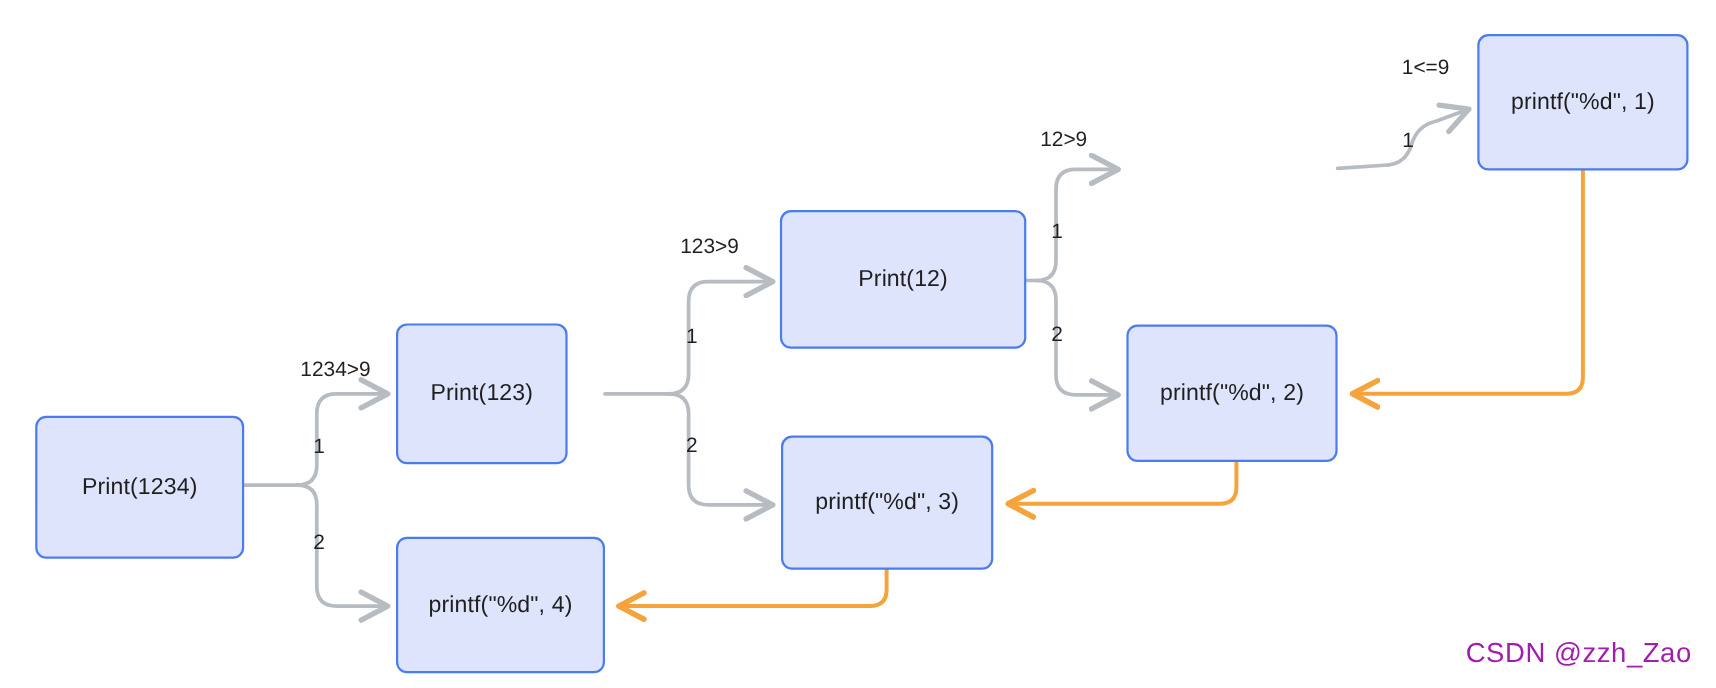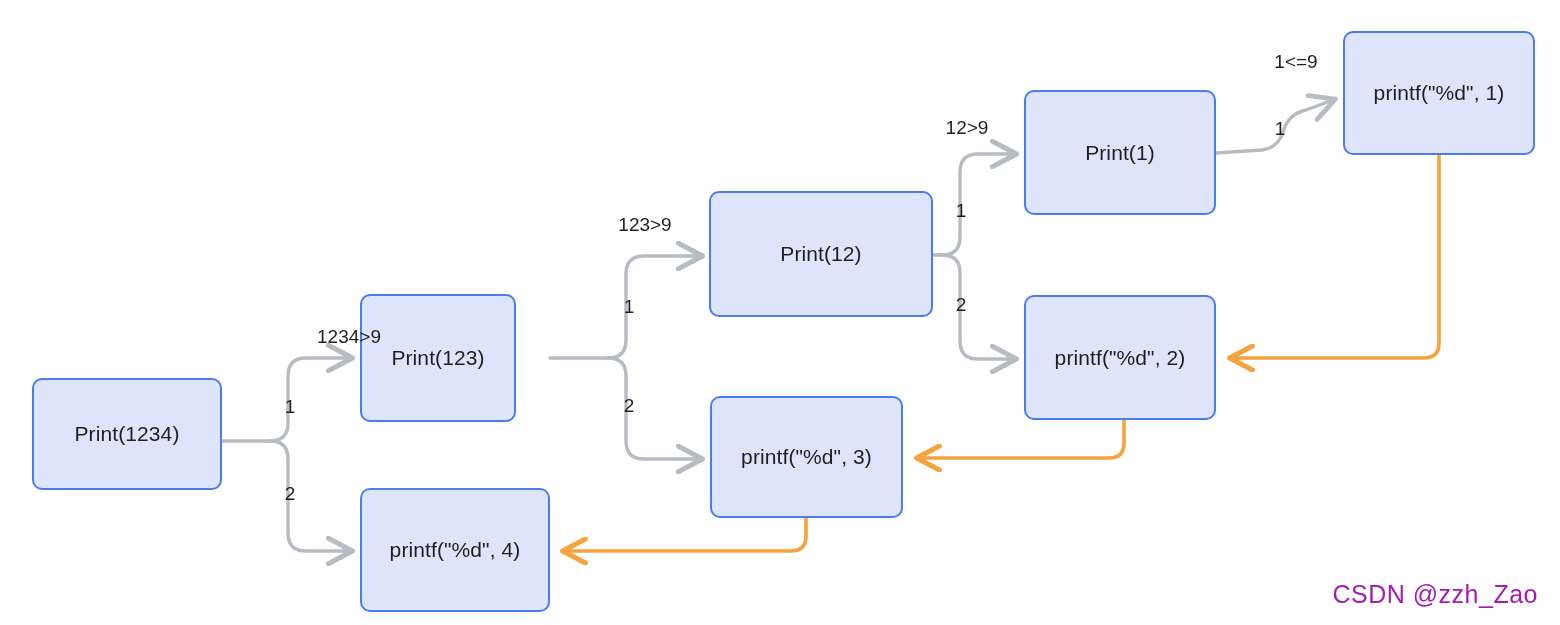--- a/index.html
+++ b/index.html
@@ -96,46 +96,43 @@
     <g stroke="#f5a33c" stroke-width="3.6" fill="none" stroke-linecap="round" stroke-linejoin="round">
 
       <path d="M1439,155 L1439,343 Q1439,358 1424,358 L1232,358" marker-end="url(#arrow-orange)"></path>
 
       <path d="M1124,420 L1124,443 Q1124,458 1109,458 L919,458" marker-end="url(#arrow-orange)"></path>
 
       <path d="M806,518 L806,536 Q806,551 791,551 L565,551" marker-end="url(#arrow-orange)"></path>
     </g>
   </svg>
 
-  <div class="node" style="left:32px;  top:378px; width:190px; height:112px;text-align:right;">
+  <div class="node" style="left:32px;  top:378px; width:190px; height:130px;text-align:right;">
     <span>Print(1234)</span>
   </div>
   <div class="node" style="left:360px; top:294px; width:156px; height:128px;">
     <span>Print(123)</span>
   </div>
   <div class="node" style="left:360px; top:488px; width:190px; height:124px;">
     <span>printf("%d", 4)</span>
   </div>
   <div class="node" style="left:709px; top:191px; width:224px; height:126px;">
     <span>Print(12)</span>
   </div>
   <div class="node" style="left:710px; top:396px; width:193px; height:122px;">
     <span>printf("%d", 3)</span>
   </div>
-  <div class="node" style="left:1024px; top:90px; width:192px; height:125px;">
-    <span>Print(1)</span>
-  </div>
   <div class="node" style="left:1024px; top:295px; width:192px; height:125px;">
     <span>printf("%d", 2)</span>
   </div>
   <div class="node" style="left:1343px; top:31px; width:192px; height:124px;">
     <span>printf("%d", 1)</span>
   </div>
 
-  <div class="edge-label" style="left:305px; top:337px;margin-left:44px;">1234&gt;9</div>
+  <div class="edge-label" style="left:305px; top:337px;">1234&gt;9</div>
   <div class="edge-label" style="left:290px; top:407px;">1</div>
   <div class="edge-label" style="left:290px; top:494px;">2</div>
 
   <div class="edge-label" style="left:645px; top:225px;">123&gt;9</div>
   <div class="edge-label" style="left:629px; top:307px;">1</div>
   <div class="edge-label" style="left:629px; top:406px;">2</div>
 
   <div class="edge-label" style="left:967px; top:128px;">12&gt;9</div>
   <div class="edge-label" style="left:961px; top:211px;">1</div>
   <div class="edge-label" style="left:961px; top:305px;">2</div>

